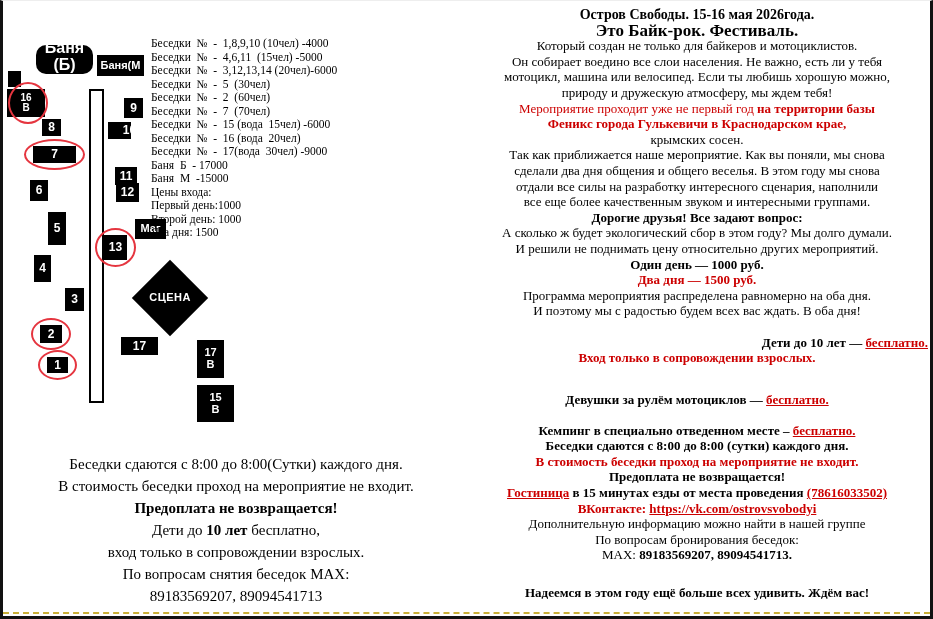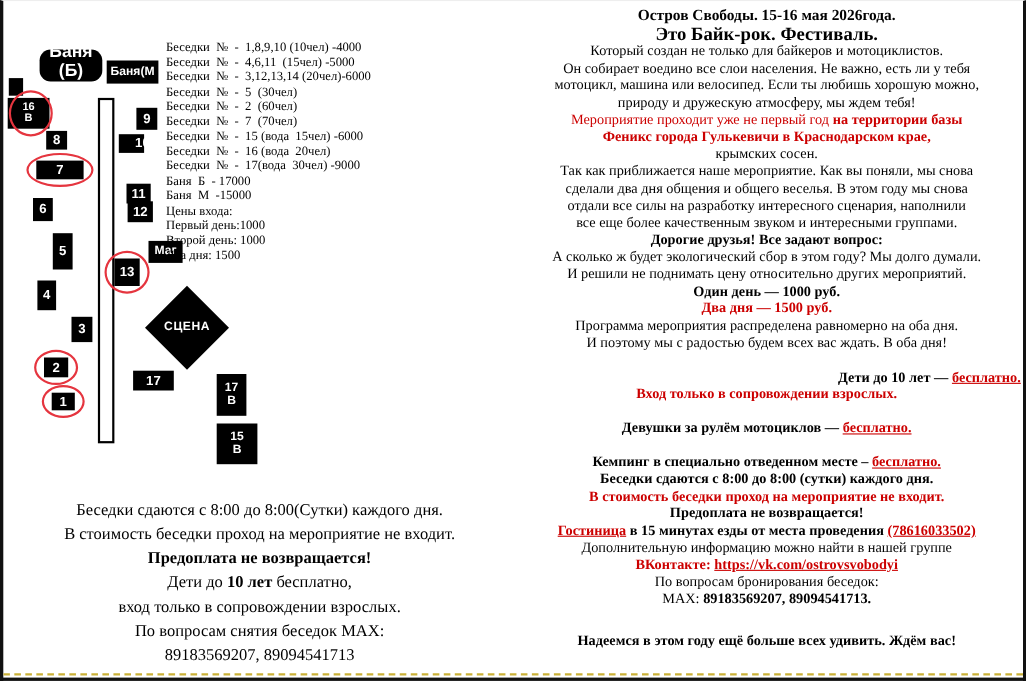--- a/index.html
+++ b/index.html
@@ -101,26 +101,26 @@
       <div><span class="">все еще более качественным звуком и интересными группами.</span></div>
       <div><span class="b">Дорогие друзья! Все задают вопрос:</span></div>
       <div><span class="">А сколько ж будет экологический сбор в этом году? Мы долго думали.</span></div>
       <div><span class="">И решили не поднимать цену относительно других мероприятий.</span></div>
       <div><span class="b">Один день — 1000 руб.</span></div>
       <div><span class="b r">Два дня — 1500 руб.</span></div>
       <div><span class="">Программа мероприятия распределена равномерно на оба дня.</span></div>
       <div><span class="">И поэтому мы с радостью будем всех вас ждать. В оба дня!</span></div>
       <div style="margin-top: 16px; text-align: right;"><span class="b">Дети до 10 лет — </span><span class="b r u">бесплатно.</span></div>
       <div><span class="b r">Вход только в сопровождении взрослых.</span></div>
-      <div style="margin-top: 15px;"><span class="b">Девушки за рулём мотоциклов — </span><span class="b r u">бесплатно.</span></div>
+      <div style="margin-top: 26px;"><span class="b">Девушки за рулём мотоциклов — </span><span class="b r u">бесплатно.</span></div>
       <div style="margin-top: 15px;"><span class="b">Кемпинг в специально отведенном месте – </span><span class="b r u">бесплатно.</span></div>
       <div style=""><span class="b">Беседки сдаются с 8:00 до 8:00 (сутки) каждого дня.</span></div>
       <div><span class="b r">В стоимость беседки проход на мероприятие не входит.</span></div>
       <div><span class="b">Предоплата не возвращается!</span></div>
       <div><span class="b r u">Гостиница</span><span class="b"> в 15 минутах езды от места проведения </span><span class="b r u">(78616033502)</span></div>
+      <div><span class="b r">ВКонтакте: </span><span class="b r u">https://vk.com/ostrovsvobodyi</span></div>
       <div><span class="">Дополнительную информацию можно найти в нашей группе</span></div>
-      <div><span class="b r">ВКонтакте: </span><span class="b r u">https://vk.com/ostrovsvobodyi</span></div>
       <div><span class="">По вопросам бронирования беседок:</span></div>
       <div><span class="">МАХ: </span><span class="b">89183569207, 89094541713.</span></div>
       <div style="margin-top: 22px;"><span class="b">Надеемся в этом году ещё больше всех удивить. Ждём вас!</span></div>
     </div>
   <div class="bottom-dash"></div>
 </div>
 
 </body></html>

